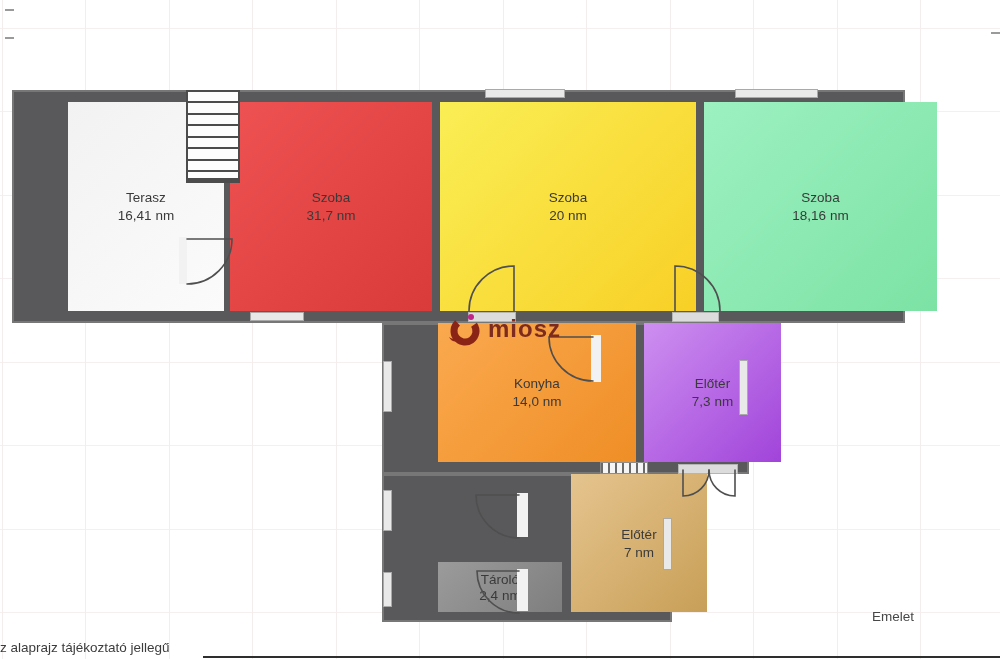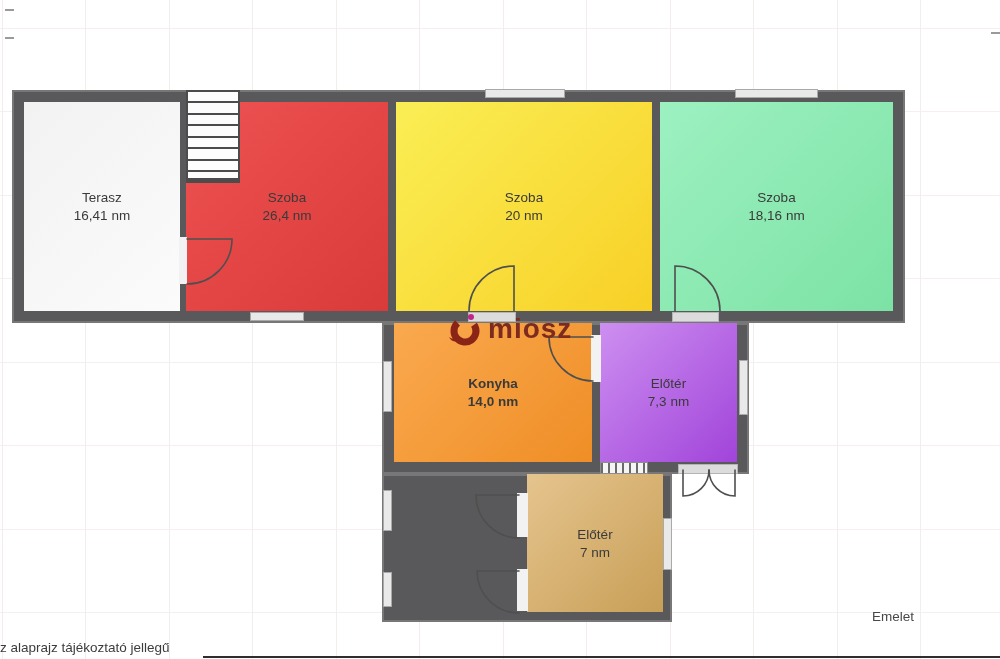--- a/index.html
+++ b/index.html
@@ -9,40 +9,40 @@
     background-image:
       repeating-linear-gradient(90deg,#f3eded 0 1px,transparent 1px 83.5px),
       repeating-linear-gradient(180deg,#f5efef 0 1px,transparent 1px 83.5px);
     background-position:2px 28px;
     font-family:"Liberation Sans","DejaVu Sans",sans-serif;
   }
   .wall{position:absolute;background:#59595b;box-shadow:inset 0 0 0 2px rgba(255,255,255,.18);z-index:1;}
   .room{
     position:absolute;z-index:2;display:flex;flex-direction:column;
     align-items:center;justify-content:center;text-align:right;
-    color:#3a3a3a;font-size:13.5px;
+    color:#3a3a3a;font-size:13.5px;margin-left:44px;
   }
   .room .rname{margin-bottom:3px;}
   .window{position:absolute;z-index:3;background:#e9e9e9;border:1px solid #a9a9a9;box-sizing:border-box;}
   .sill{position:absolute;z-index:3;background:#dcdcdc;border:1px solid #b5b5b5;box-sizing:border-box;}
   .opening{position:absolute;z-index:3;background:#f2f2f2;}
   .hatch{
     position:absolute;z-index:3;
     background:repeating-linear-gradient(90deg,#6a6a6a 0 2px,#f5f5f5 2px 7px);
     border:1px solid #8d8d8d;box-sizing:border-box;
   }
   #stairs{
     position:absolute;z-index:3;left:186px;top:90px;width:54px;height:93px;
     background-color:#fdfdfd;
     background-image:repeating-linear-gradient(180deg,transparent 0 9.5px,#4c4c4c 9.5px 11.5px);
     border:2px solid #4c4c4c;border-bottom-width:5px;box-sizing:border-box;
   }
   #doors{position:absolute;left:0;top:0;z-index:4;pointer-events:none;}
   #logo{position:absolute;left:446px;top:310px;z-index:5;display:flex;align-items:center;}
-  #logo .logo-text{font-size:28px;font-weight:bold;letter-spacing:1px;line-height:1;margin-left:4px;}
+  #logo .logo-text{font-size:24px;font-weight:bold;letter-spacing:1px;line-height:1;margin-left:4px;}
   .tick{position:absolute;background:#9a9a9a;z-index:0;}
   #note{position:absolute;left:0px;top:640px;font-size:13.5px;color:#3c3c3c;z-index:5;}
   #floor-label{position:absolute;left:872px;top:609px;font-size:13.5px;color:#474747;z-index:5;}
   #bottom-line{position:absolute;left:203px;top:656px;width:797px;height:2px;background:#2e2e2e;z-index:5;}
 </style>
 </head>
 <body>
 
 <div id="stage">
 
@@ -53,41 +53,45 @@
   <div class="wall" style="left:12px;top:90px;width:893px;height:233px;"></div>
   <div class="wall" style="left:382px;top:323px;width:367px;height:151px;"></div>
   <div class="wall" style="left:382px;top:474px;width:290px;height:148px;"></div>
 
   <div class="room" style="left: 24px; top: 102px; width: 156px; height: 209px; background: linear-gradient(135deg, rgb(242, 242, 242), rgb(251, 251, 251));">
     <div class="rname">Terasz</div>
     <div class="rarea">16,41 nm</div>
   </div>
   <div class="room" style="left: 186px; top: 102px; width: 202px; height: 209px; background: linear-gradient(135deg, rgb(239, 82, 82), rgb(217, 58, 58));">
     <div class="rname">Szoba</div>
-    <div class="rarea">26,4 nm</div>
+    <div class="rarea">31,7 nm</div>
   </div>
   <div class="room" style="left: 396px; top: 102px; width: 256px; height: 209px; background: linear-gradient(135deg, rgb(250, 238, 85), rgb(248, 208, 38));">
     <div class="rname">Szoba</div>
     <div class="rarea">20 nm</div>
   </div>
   <div class="room" style="left: 660px; top: 102px; width: 233px; height: 209px; background: linear-gradient(135deg, rgb(157, 241, 193), rgb(124, 226, 164));">
     <div class="rname">Szoba</div>
     <div class="rarea">18,16 nm</div>
   </div>
-  <div class="room" style="left: 394px; top: 323px; width: 198px; height: 139px; background: linear-gradient(135deg, rgb(250, 169, 79), rgb(239, 142, 38)); font-weight: bold;">
+  <div class="room" style="left: 394px; top: 323px; width: 198px; height: 139px; background: linear-gradient(135deg, rgb(250, 169, 79), rgb(239, 142, 38));">
     <div class="rname">Konyha</div>
     <div class="rarea">14,0 nm</div>
   </div>
   <div class="room" style="left: 600px; top: 323px; width: 137px; height: 139px; background: linear-gradient(135deg, rgb(205, 143, 240), rgb(161, 68, 218));">
     <div class="rname">Előtér</div>
     <div class="rarea">7,3 nm</div>
   </div>
   <div class="room" style="left: 527px; top: 474px; width: 136px; height: 138px; background: linear-gradient(135deg, rgb(229, 196, 142), rgb(200, 159, 87));">
     <div class="rname">Előtér</div>
     <div class="rarea">7 nm</div>
+  </div>
+  <div class="room" style="left: 394px; top: 562px; width: 124px; height: 50px; background: linear-gradient(135deg, rgb(155, 155, 155), rgb(126, 126, 126));">
+    <div class="rname" style="margin-bottom:1px;">Tároló</div>
+    <div class="rarea">2,4 nm</div>
   </div>
 
   <div id="stairs"></div>
 
   <div class="window" style="left:485px;top:89px;width:80px;height:9px;"></div>
   <div class="window" style="left:735px;top:89px;width:83px;height:9px;"></div>
   <div class="window" style="left:250px;top:312px;width:54px;height:9px;"></div>
   <div class="window" style="left:383px;top:361px;width:9px;height:51px;"></div>
   <div class="window" style="left:739px;top:360px;width:9px;height:55px;"></div>
   <div class="window" style="left:383px;top:490px;width:9px;height:41px;"></div>

